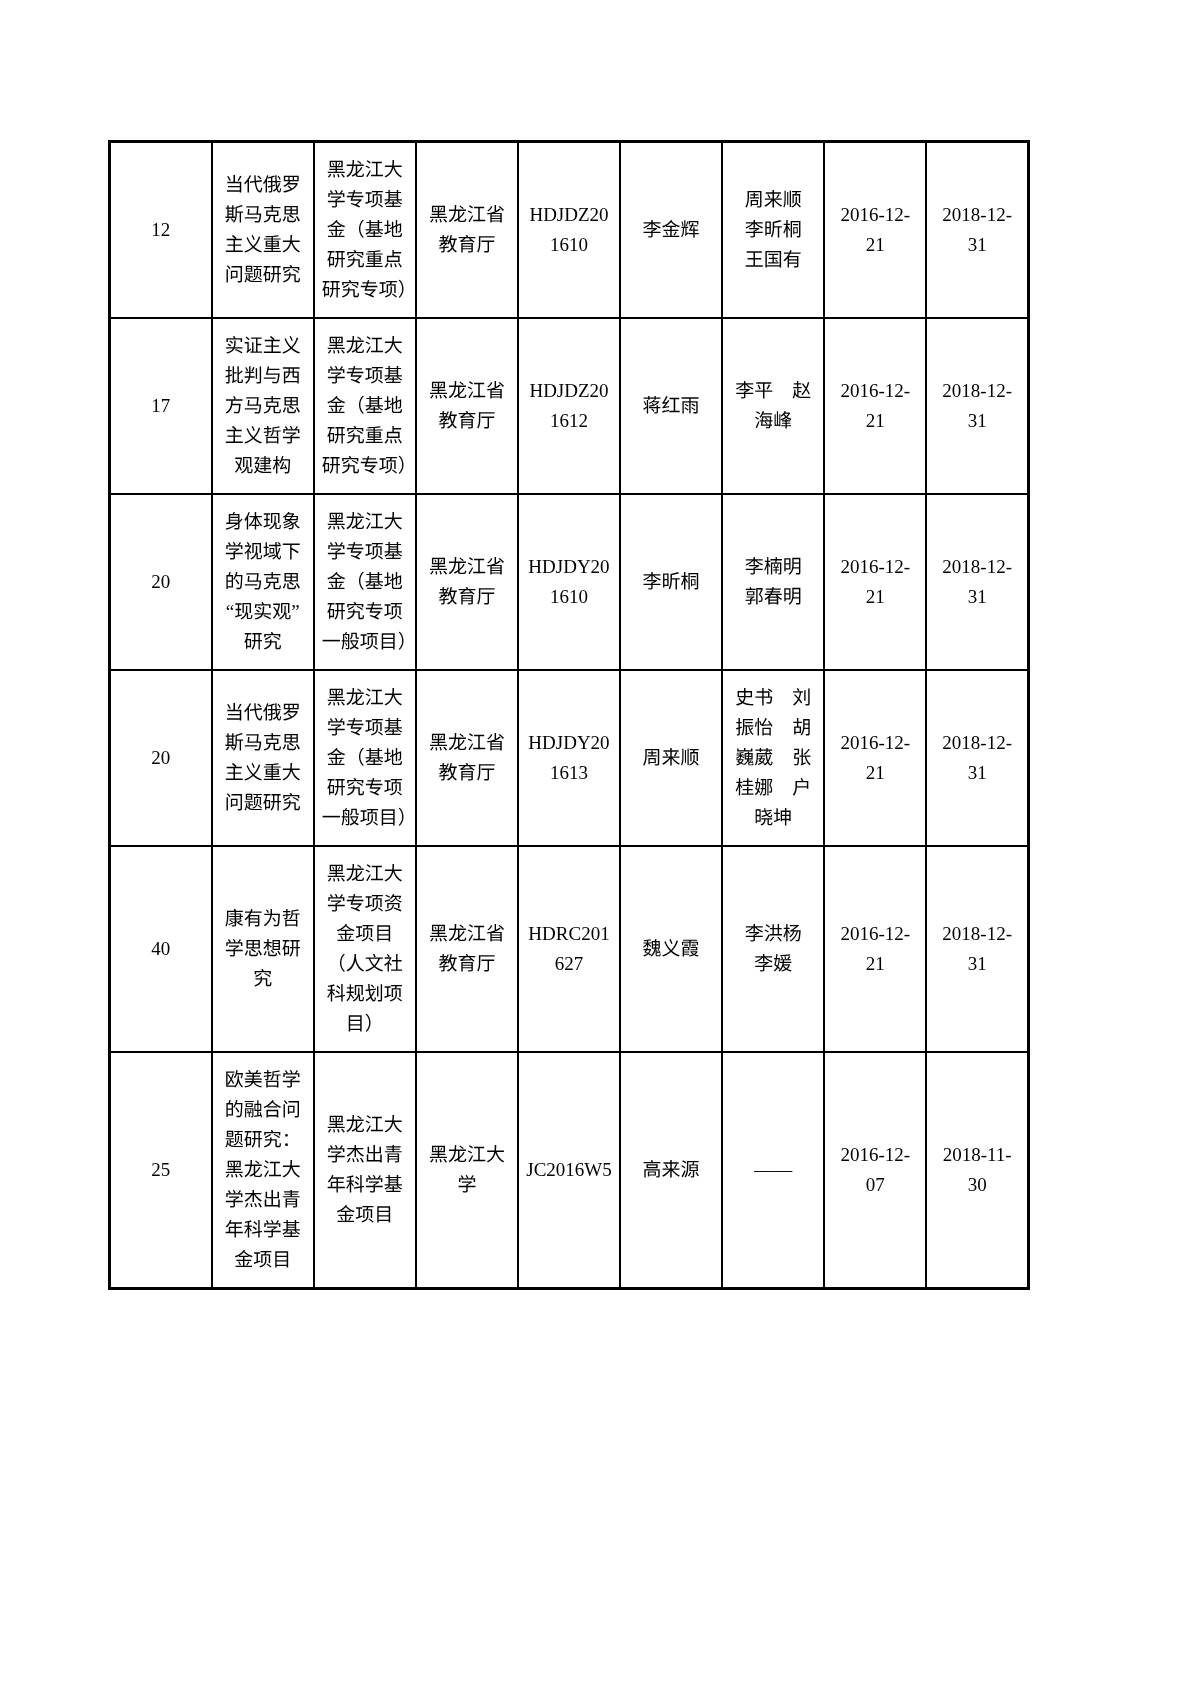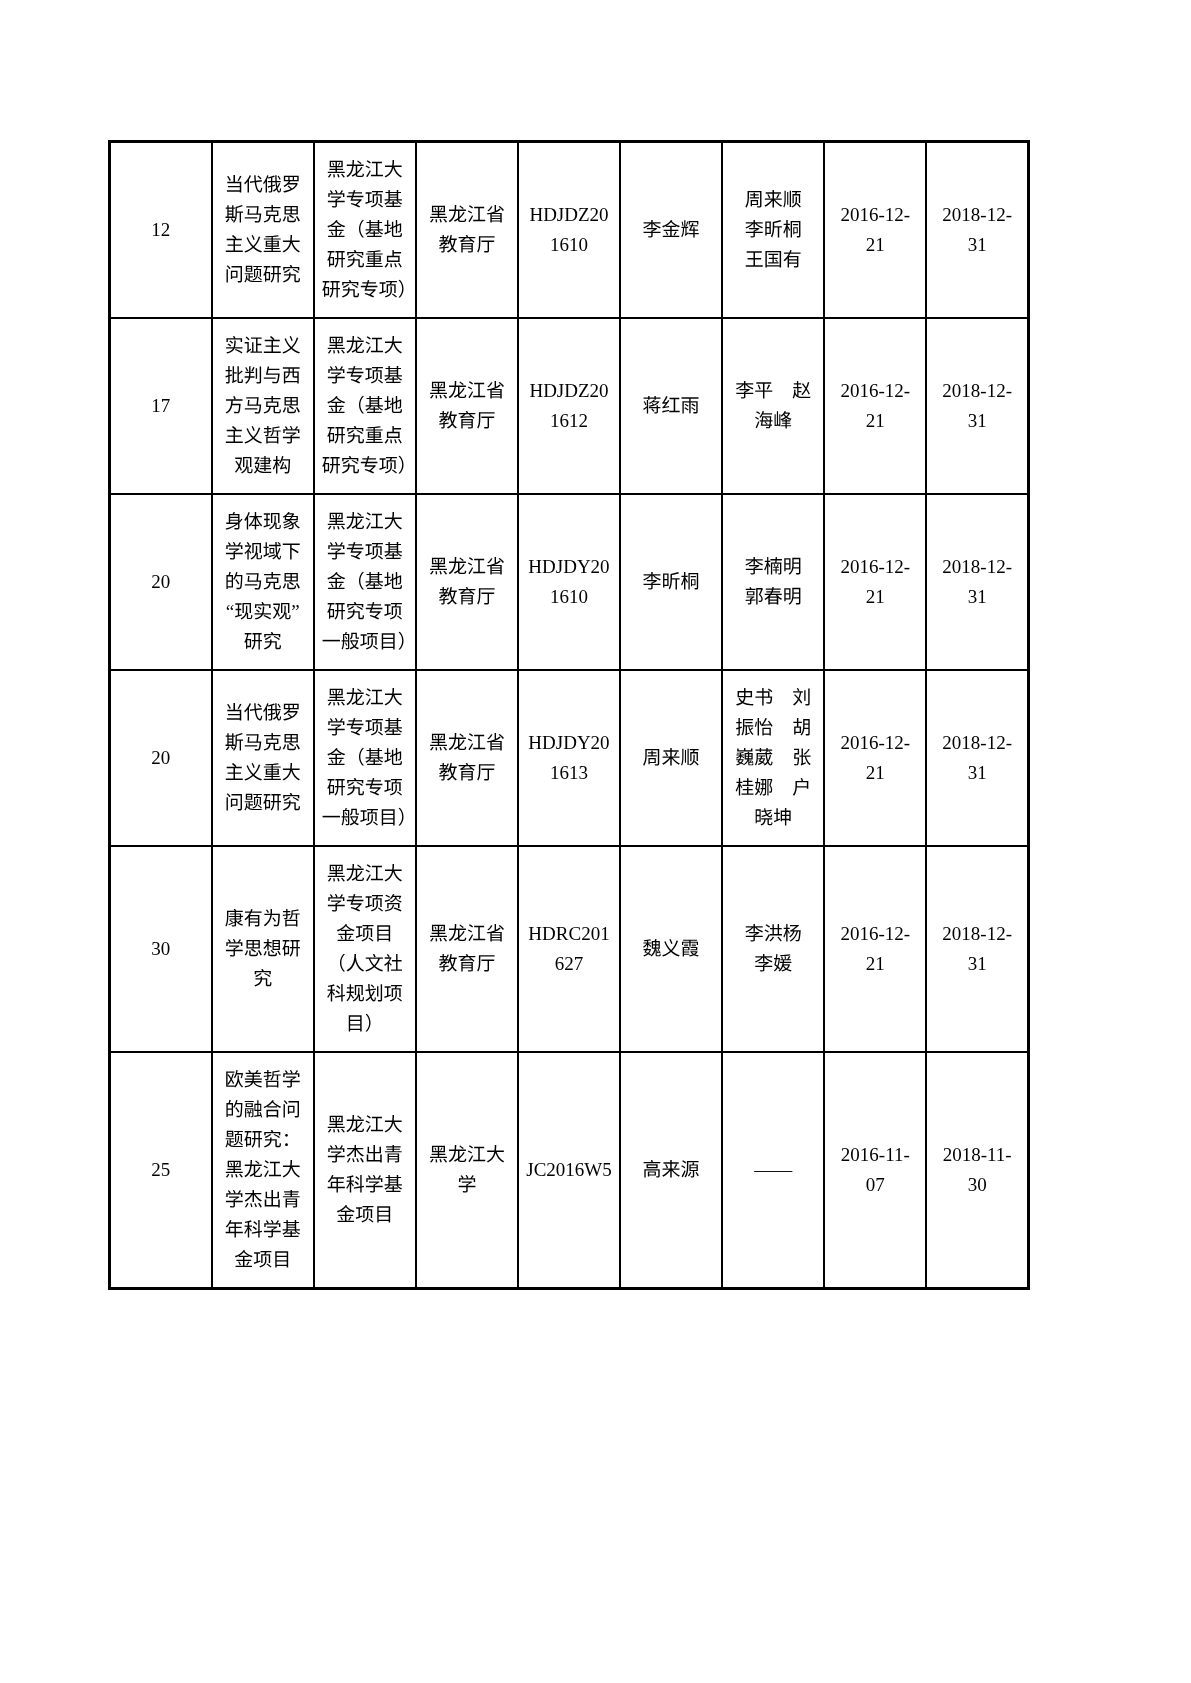--- a/index.html
+++ b/index.html
@@ -95,36 +95,36 @@
     <td>当代俄罗斯马克思主义重大问题研究</td>
     <td>黑龙江大学专项基金（基地研究专项一般项目）</td>
     <td>黑龙江省教育厅</td>
     <td class="code">HDJDY201613</td>
     <td>周来顺</td>
     <td>史书　刘振怡　胡巍葳　张桂娜　户晓坤</td>
     <td>2016-12-21</td>
     <td>2018-12-31</td>
   </tr>
         <tr>
-    <td>30</td>
+    <td>40</td>
     <td>康有为哲学思想研究</td>
     <td>黑龙江大学专项资金项目（人文社科规划项目）</td>
     <td>黑龙江省教育厅</td>
     <td class="code">HDRC201627</td>
     <td>魏义霞</td>
     <td>李洪杨　李媛</td>
     <td>2016-12-21</td>
     <td>2018-12-31</td>
   </tr>
         <tr>
     <td>25</td>
     <td>欧美哲学的融合问题研究：黑龙江大学杰出青年科学基金项目</td>
     <td>黑龙江大学杰出青年科学基金项目</td>
     <td>黑龙江大学</td>
     <td class="code">JC2016W5</td>
     <td>高来源</td>
     <td>——</td>
-    <td>2016-11-07</td>
+    <td>2016-12-07</td>
     <td>2018-11-30</td>
   </tr>
       </tbody>
   </table>
 </div>
 
 </body></html>

